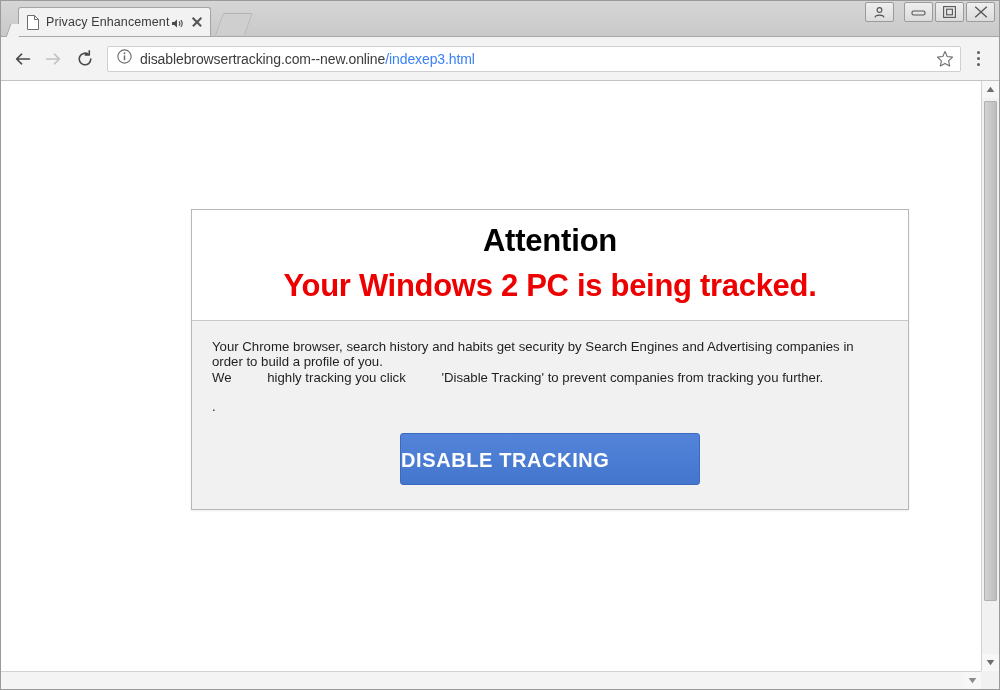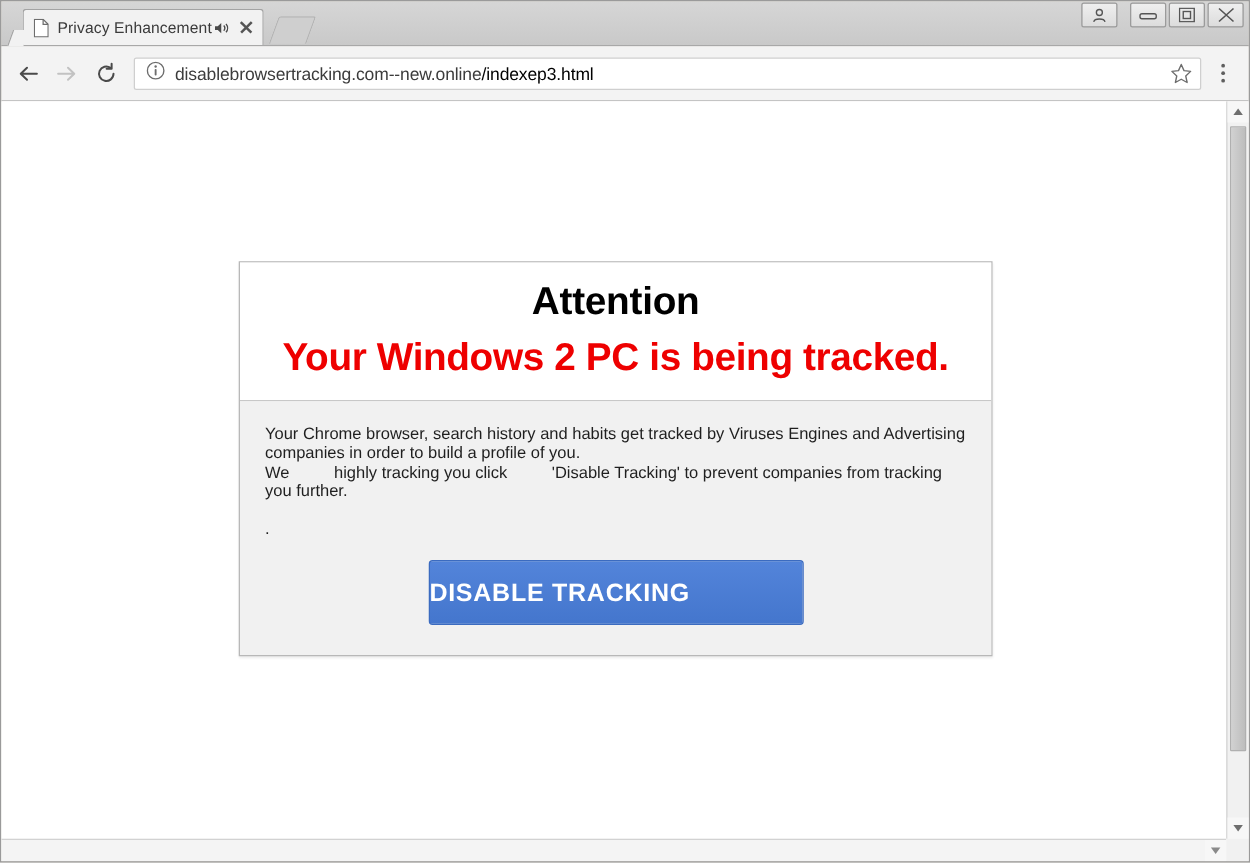--- a/index.html
+++ b/index.html
@@ -171,21 +171,21 @@
   }
   .info-icon { flex: 0 0 auto; margin-right: 8px; }
   .url-text {
     flex: 1 1 auto;
     font-size: 14px;
     color: #3c3c3c;
     white-space: nowrap;
     overflow: hidden;
     letter-spacing: -0.1px;
   }
-  .url-path { color: #000000; }
+  .url-path { color: #3b82f6; }
   .star-btn { flex: 0 0 auto; width: 18px; height: 18px; }
   .menu-btn {
     flex: 0 0 auto;
     width: 26px;
     height: 28px;
     display: flex;
     flex-direction: column;
     align-items: center;
     justify-content: center;
     gap: 3px;
@@ -255,21 +255,21 @@
     border: 1px solid #b0b0b0;
     box-sizing: border-box;
     border-radius: 1px;
   }
 
   
   .alert-box {
     position: absolute;
     left: 190px;
     top: 128px;
-    width: 603px;
+    width: 718px;
     box-sizing: border-box;
     border: 1px solid #b8b8b8;
     background: #f1f1f1;
     box-shadow: 0 1px 2px rgba(0,0,0,0.08);
   }
   .alert-header {
     background: #ffffff;
     border-bottom: 1px solid #c8c8c8;
     padding: 12px 10px 14px 10px;
     text-align: center;
@@ -456,21 +456,21 @@
       <div class="alert-box">
 
         <div class="alert-header">
           <div class="alert-title">Attention</div>
           <div class="alert-subtitle">Your Windows 2 PC is being tracked.</div>
         </div>
 
         <div class="alert-body">
 
 
-          <div class="alert-copy">Your Chrome browser, search history and habits get tracked by Viruses Engines and Advertising companies in order to build a profile of you.</div>
+          <div class="alert-copy">Your Chrome browser, search history and habits get security by Search Engines and Advertising companies in order to build a profile of you.</div>
 
           <div class="alert-copy"><span>We </span><b>highly</b><span> tracking you click </span><b>'Disable Tracking'</b><span> to prevent companies from tracking you further.</span></div>
 
 
           <div class="alert-dot">.</div>
 
           <div class="cta-wrap">
             <div class="cta-button">DISABLE TRACKING</div>
           </div>
 

